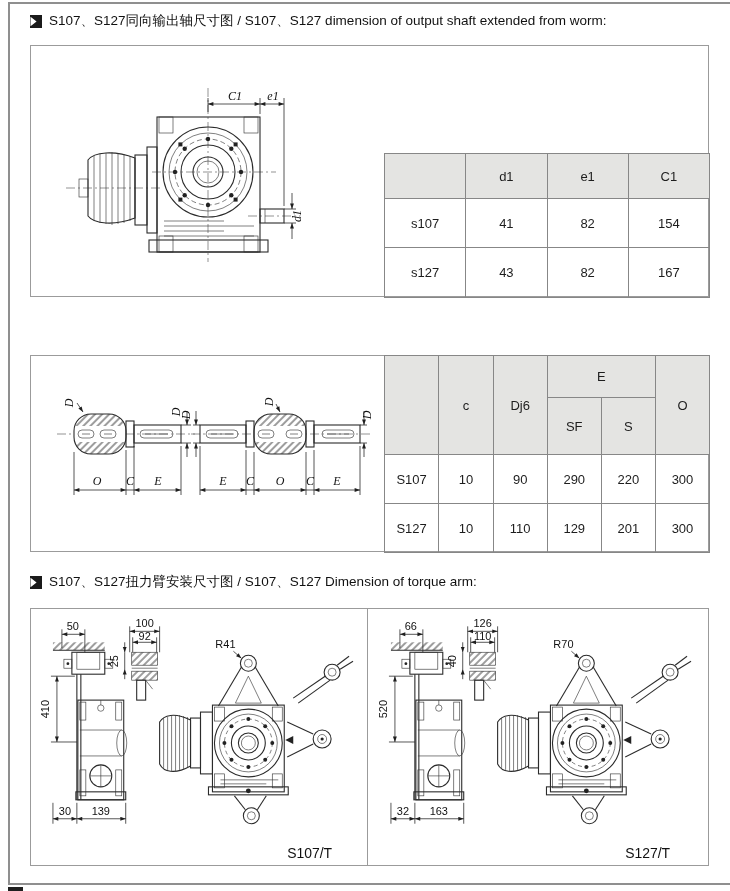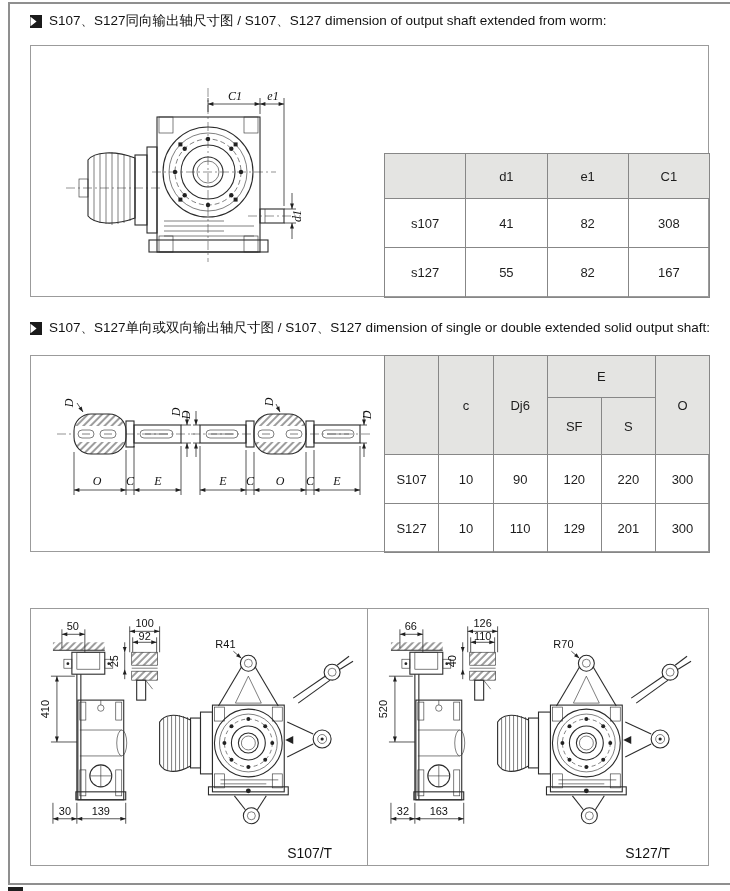--- a/index.html
+++ b/index.html
@@ -139,39 +139,31 @@
         <tr style="height:45px">
       <td class="gray"></td>
       <td class="gray">d1</td>
       <td class="gray">e1</td>
       <td class="gray">C1</td>
     </tr>
     <tr style="height:49px">
       <td>s107</td>
       <td>41</td>
       <td>82</td>
-      <td>308</td>
+      <td>154</td>
     </tr>
     <tr style="height:50px">
       <td>s127</td>
-      <td>55</td>
+      <td>43</td>
       <td>82</td>
       <td>167</td>
     </tr>
   </tbody>
     </table>
 
-  <div class="heading" style="top:319px">
-    <span class="bullet">
-      <svg viewBox="0 0 12 13" width="12" height="13">
-          <path fill-rule="evenodd" fill="#1a1a1a" d="M0,0 H12 V13 H0 Z M0.5,1.8 L6.6,6.5 L0.5,11.2 Z"></path>
-        </svg>
-    </span>
-    <span>S107、S127单向或双向输出轴尺寸图 / S107、S127 dimension of single or double extended solid output shaft:</span>
-  </div>
 
   <div class="panel" style="left:30px;top:355px;width:679px;height:197px"></div>
 
   <svg class="drw" style="left:33px;top:390px" width="348" height="160" viewBox="0 0 348 160">
     <g>
       <line class="cl" x1="24" y1="44" x2="162" y2="44"></line>
       <rect x="41" y="24" width="52" height="40" rx="17" fill="url(#hd)" stroke="none"></rect>
       <rect x="41" y="36" width="52" height="16" fill="#fff" stroke="none"></rect>
       <rect class="ln" x="41" y="24" width="52" height="40" rx="17"></rect>
       <rect class="lt" x="45" y="40" width="16" height="8" rx="4"></rect>
@@ -266,35 +258,43 @@
       <td class="gray" rowspan="2">O</td>
     </tr>
     <tr style="height:57px">
       <td class="gray">SF</td>
       <td class="gray">S</td>
     </tr>
     <tr style="height:49px">
       <td>S107</td>
       <td>10</td>
       <td>90</td>
-      <td>120</td>
+      <td>290</td>
       <td>220</td>
       <td>300</td>
     </tr>
     <tr style="height:49px">
       <td>S127</td>
       <td>10</td>
       <td>110</td>
       <td>129</td>
       <td>201</td>
       <td>300</td>
     </tr>
   </tbody>
     </table>
 
+  <div class="heading" style="top:573px">
+    <span class="bullet">
+      <svg viewBox="0 0 12 13" width="12" height="13">
+          <path fill-rule="evenodd" fill="#1a1a1a" d="M0,0 H12 V13 H0 Z M0.5,1.8 L6.6,6.5 L0.5,11.2 Z"></path>
+        </svg>
+    </span>
+    <span>S107、S127扭力臂安装尺寸图 / S107、S127 Dimension of torque arm:</span>
+  </div>
 
   <div class="panel" style="left:30px;top:608px;width:679px;height:258px">
     <div class="divider" style="left:336px"></div>
   </div>
 
   <svg class="drw" style="left:33px;top:611px" width="334" height="254" viewBox="0 0 335 252">
     <g>
       <line class="dim" x1="29" y1="17" x2="29" y2="36"></line>
         <line class="dim" x1="52" y1="17" x2="52" y2="40"></line>
       <line class="dim aa" x1="29" y1="22" x2="52" y2="22"></line>

